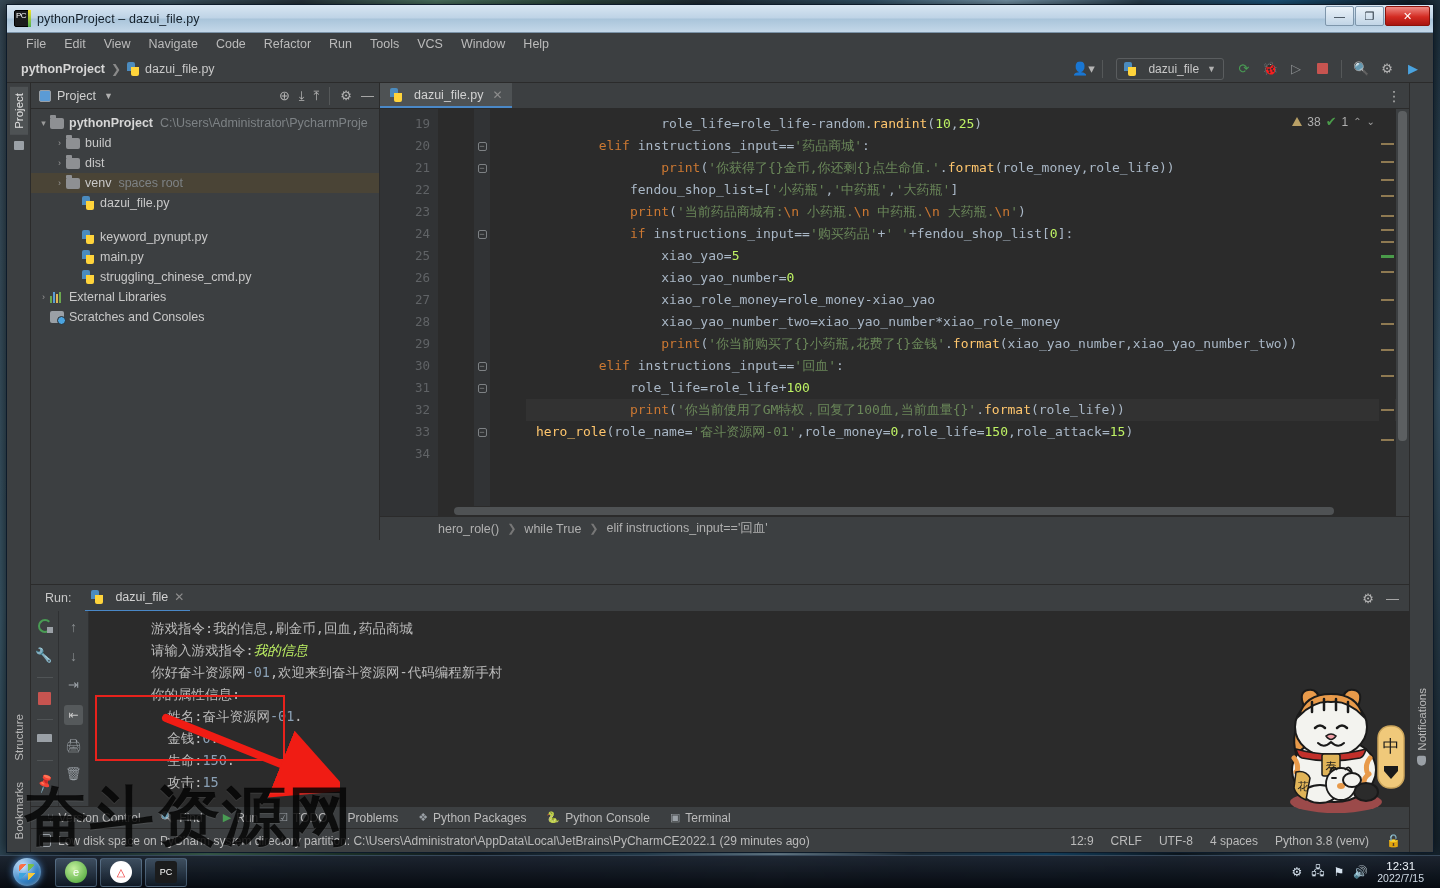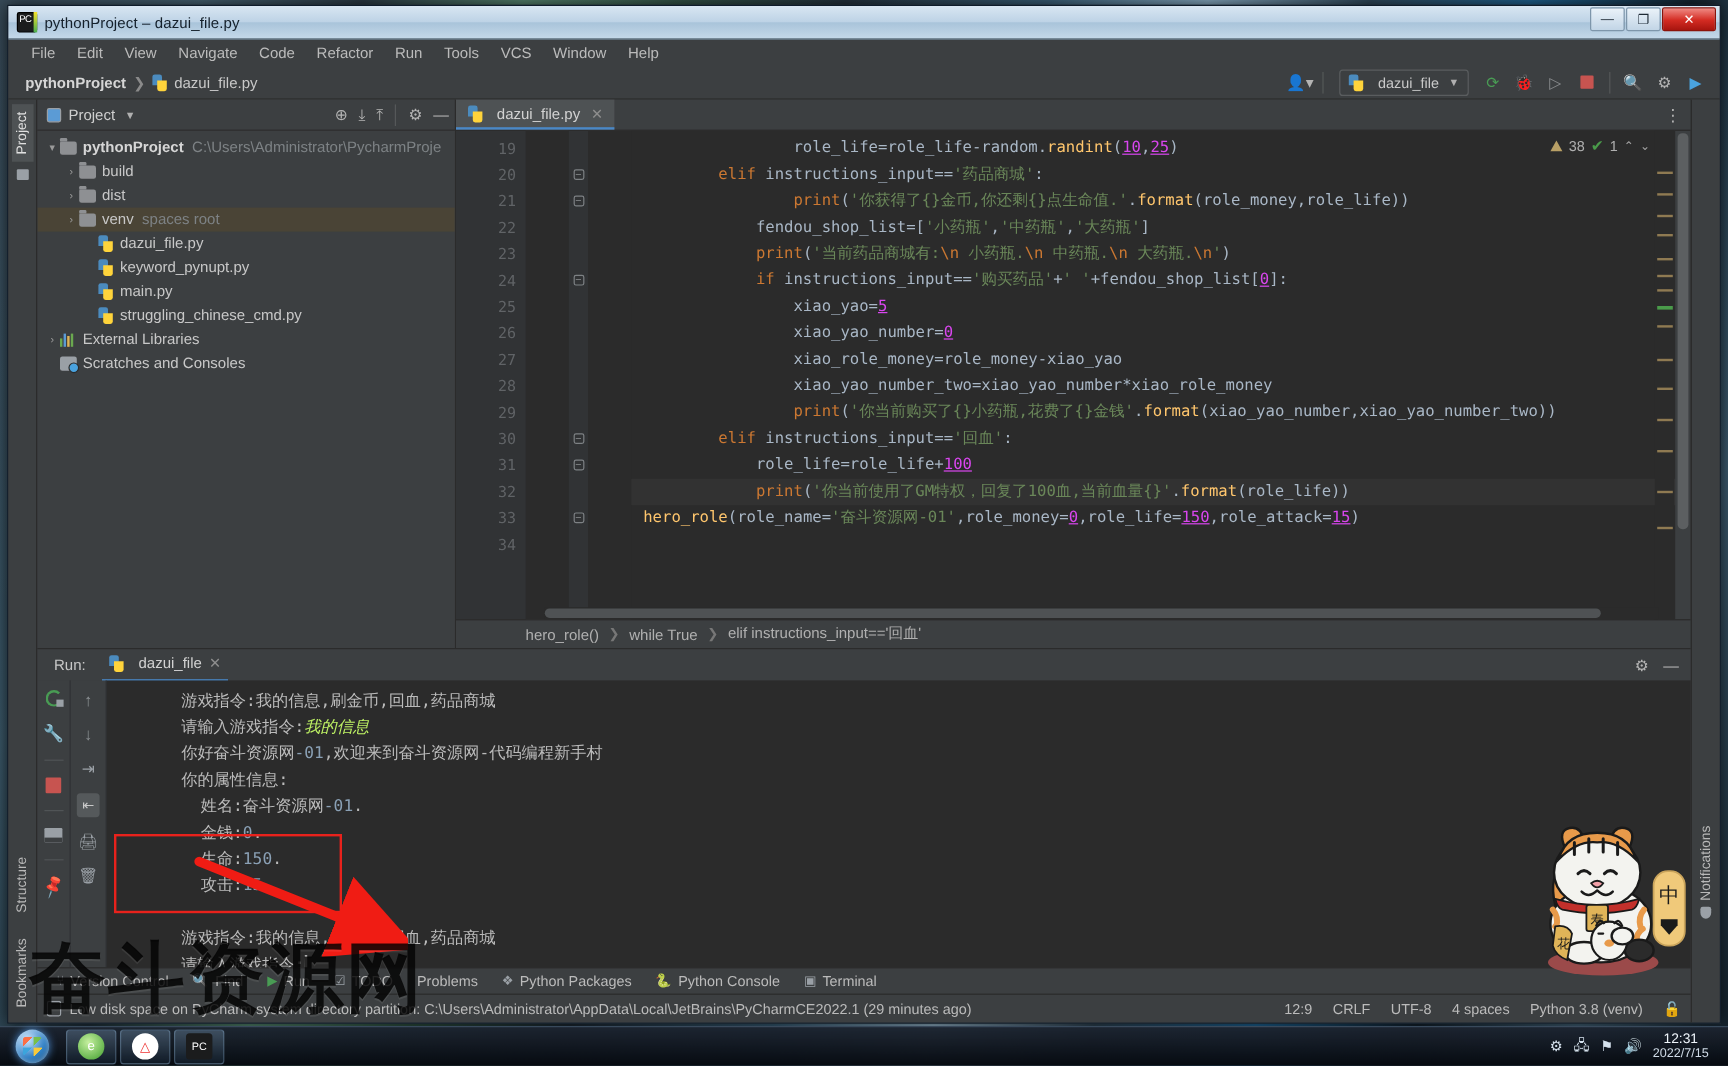--- a/index.html
+++ b/index.html
@@ -211,21 +211,21 @@
   .fold span{ display:inline-block; width:9px;height:9px;border:1px solid #7d8184;border-radius:2px; line-height:7px; font-size:9px;}
 
   .codearea {
     flex:1 1 auto; position:relative; background:#2b2b2b; padding-top:4px;
     font-family:"DejaVu Sans Mono", monospace; font-size:13px; overflow:hidden;
   }
   .cline { height:22px; line-height:22px; white-space:pre; padding-left:10px; color:#a9b7c6;}
   .cline.cur { background:#323232; }
   .k  { color:#cc7832; }          
   .s  { color:#6a8759; }          
-  .n  { color:#d946ef;text-decoration:underline; }          
+  .n  { color:#bef264; }          
   .fn { color:#ffc66d; }
   .esc{ color:#cc7832; }
 
   .markers {
     position:absolute; right:14px; top:0; width:16px; bottom:0; background:#2b2b2b;
   }
   .mk { position:absolute; right:1px; width:13px; height:2px; background:#8f7a52; }
   .mk.green{ background:#4a9b4a; height:3px;}
   .vscroll {
     position:absolute; right:0; top:0; width:13px; bottom:0; background:#3c3f41;
@@ -245,21 +245,21 @@
   .hthumb{ position:absolute; left:0; top:1px; height:8px; width:880px; background:#4f5254; border-radius:4px;}
 
   .crumbbar {
     height:24px; flex:0 0 24px; background:#3c3f41; display:flex; align-items:center;
     padding-left:58px; gap:0; font-size:12.5px; color:#b0b0b0;
     border-top:1px solid #2b2b2b;
   }
   .crumbbar .sep{ color:#777; margin:0 8px; font-size:11px;}
 
   
-  .runwin { flex:1 1 auto; display:flex; flex-direction:column; min-height:0; background:#3c3f41;}
+  .runwin { flex:1 1 auto; display:flex; flex-direction:column; min-height:0; background:#3c3f41;margin-top:44px;}
   .run-header {
     height:27px; flex:0 0 27px; display:flex; align-items:center; padding-left:14px;
     background:#3c3f41; border-top:1px solid #2b2b2b;
   }
   .run-label{ font-size:12.5px; color:#c8c8c8; margin-right:14px;}
   .run-tab {
     display:flex; align-items:center; gap:6px; font-size:12.5px; color:#d2d2d2;
     height:27px; padding:0 6px; border-bottom:2px solid #4a88c7;
   }
   .run-tab .x{ color:#8e8e8e; font-size:12px;}
@@ -495,21 +495,21 @@
                   <span class="arrow">›</span>
                   <span class="folder"></span>
                   <span class="tlabel">venv</span>
                   <span class="tmeta">spaces root</span>
                 </div>
                 <div class="trow" style="padding-left: 38px;">
                   <span class="arrow"></span>
                   <span class="pyico"></span>
                   <span class="tlabel">dazui_file.py</span>
                 </div>
-                <div class="trow" style="padding-left: 38px;">
+                <div class="trow" style="padding-left: 38px; margin-top: 14px;">
                   <span class="arrow"></span>
                   <span class="pyico"></span>
                   <span class="tlabel">keyword_pynupt.py</span>
                 </div>
                 <div class="trow" style="padding-left: 38px;">
                   <span class="arrow"></span>
                   <span class="pyico"></span>
                   <span class="tlabel">main.py</span>
                 </div>
                 <div class="trow" style="padding-left: 38px;">

